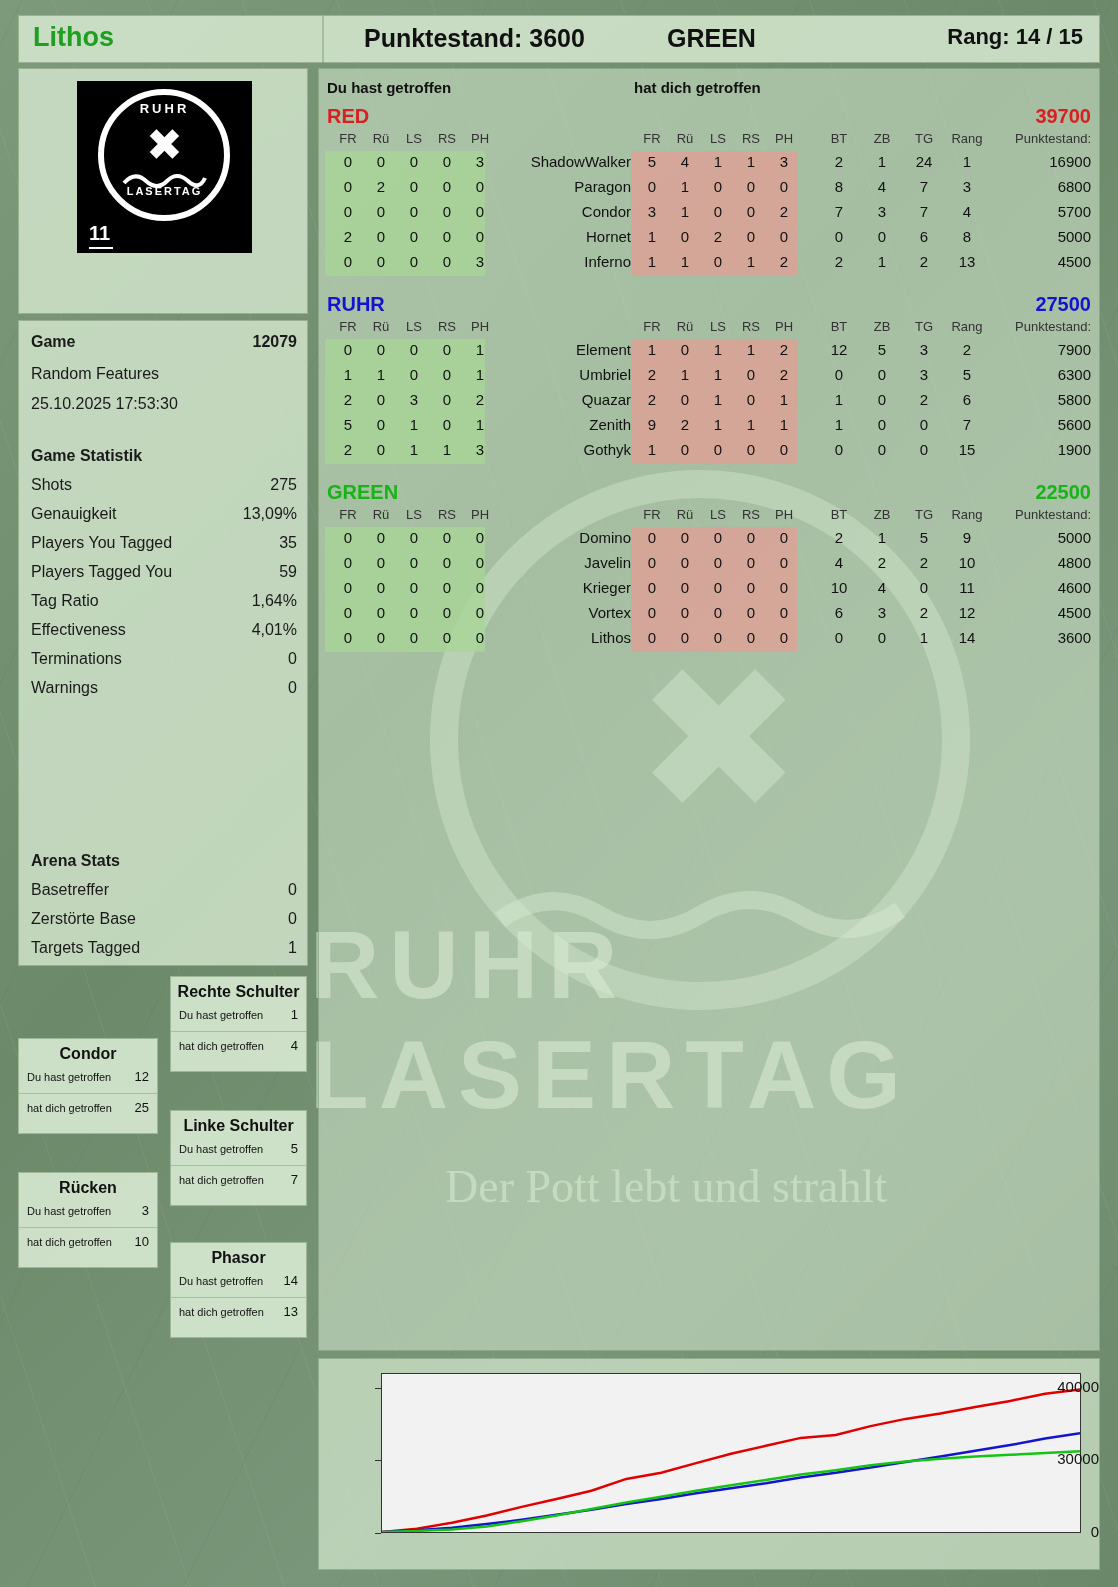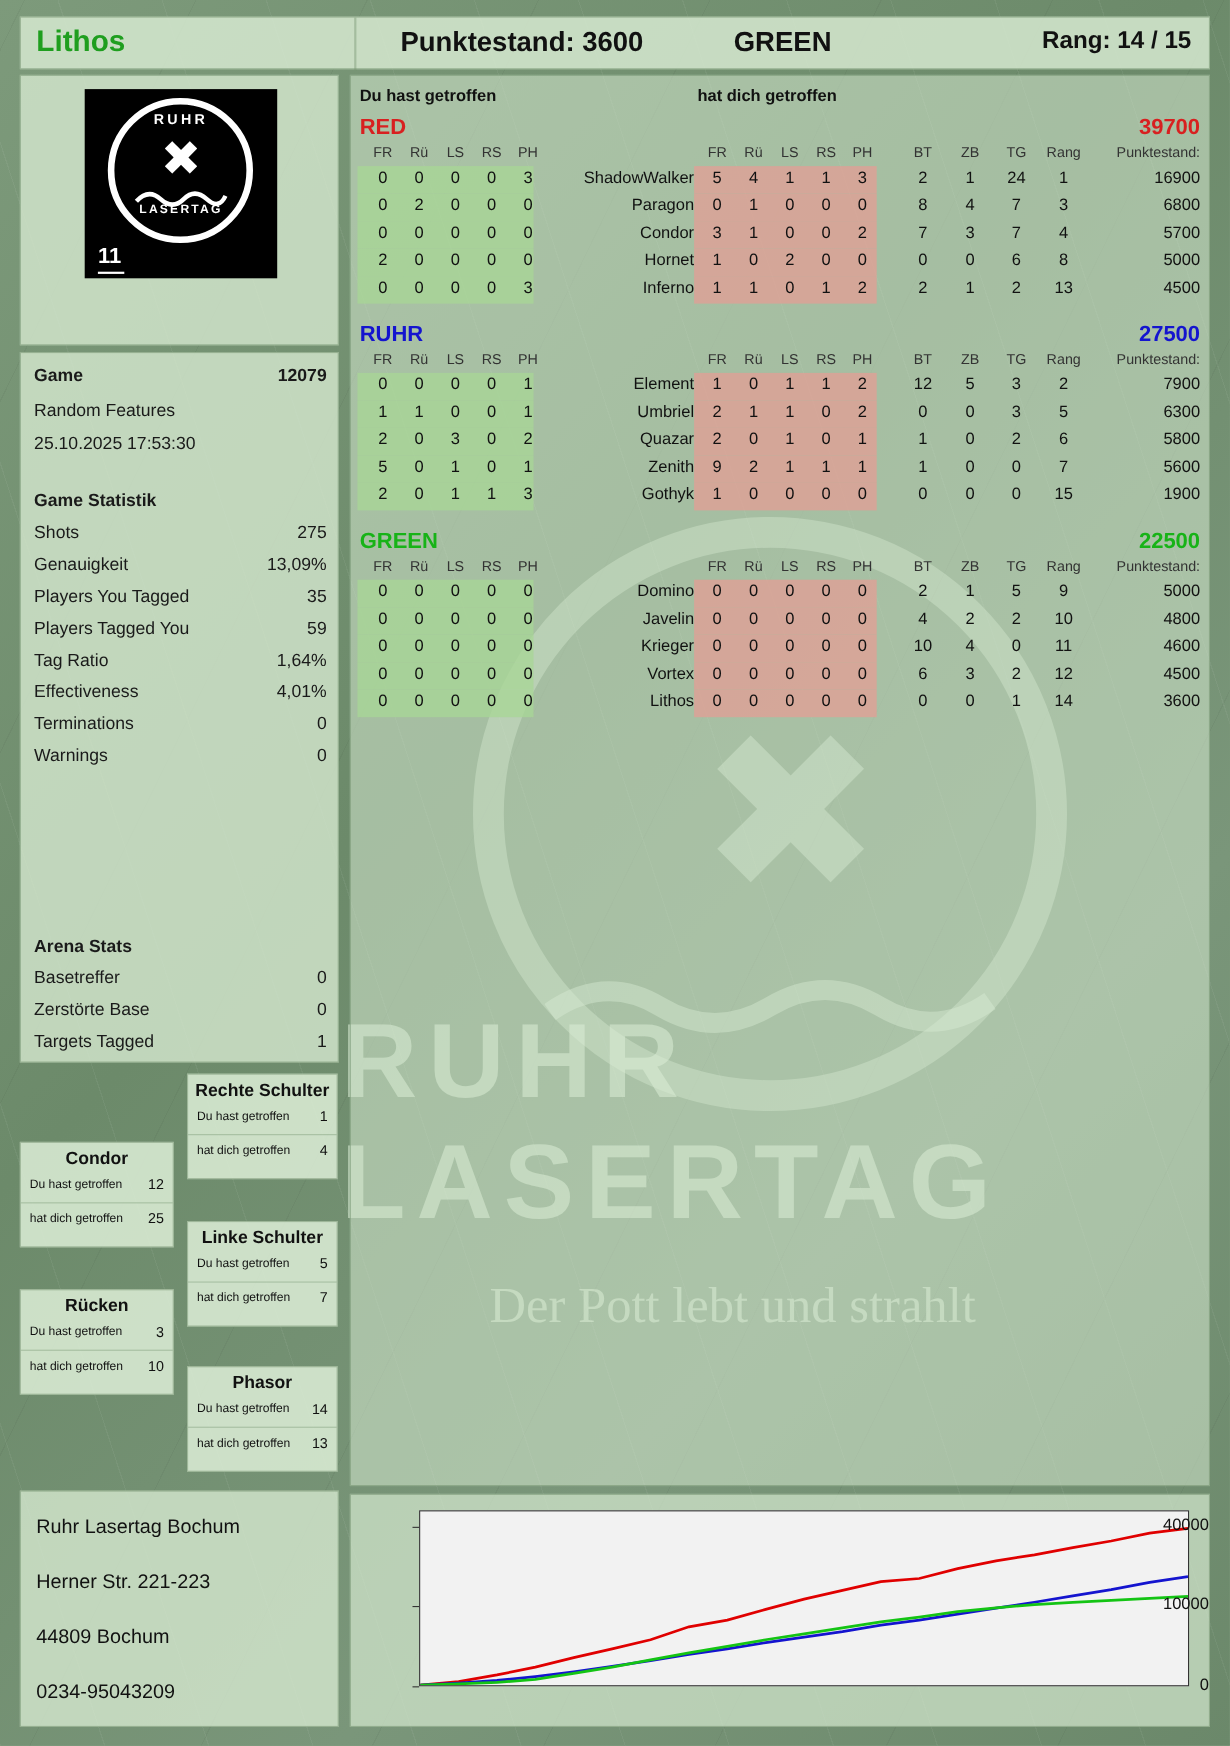--- a/index.html
+++ b/index.html
@@ -289,26 +289,20 @@
       <span class="hb-l">Du hast getroffen</span>
       <span class="hb-v">14</span>
     </div>
     <div class="hb-sep"></div>
     <div class="hb-line">
       <span class="hb-l">hat dich getroffen</span>
       <span class="hb-v">13</span>
     </div>
   </div>
 
-  <div class="panel" id="address-panel">
-    <div class="addr-line" style="top:22px;">Ruhr Lasertag Bochum</div>
-    <div class="addr-line" style="top:72px;">Herner Str. 221-223</div>
-    <div class="addr-line" style="top:122px;">44809 Bochum</div>
-    <div class="addr-line" style="top:172px;">0234-95043209</div>
-  </div>
 
   <div class="panel" id="table-panel">
     <div class="tbl-head-left">Du hast getroffen</div>
     <div class="tbl-head-right">hat dich getroffen</div>
     <div id="teams-container">
         <div class="team-block" style="top: 36px;">
           <div class="team-name" style="color: rgb(216, 32, 32);">RED</div>
           <div class="team-score" style="color: rgb(216, 32, 32);">39700</div>
           <div class="col-head" style="left: 16px; width: 26px;">FR</div>
           <div class="col-head" style="left: 49px; width: 26px;">Rü</div>
@@ -671,20 +665,20 @@
     <div class="chart-area">
       <svg id="chart-svg" width="698" height="158" viewBox="0 0 698 158" preserveAspectRatio="none">
           <path d="M0.0 158.0 L34.9 154.8 L69.8 148.7 L104.7 141.5 L139.6 132.9 L174.5 125.0 L209.4 116.7 L244.3 104.9 L279.2 98.8 L314.1 89.1 L349.0 79.7 L383.9 71.8 L418.8 63.9 L453.7 61.0 L488.6 52.1 L523.5 44.9 L558.4 39.5 L593.3 33.0 L628.2 26.9 L663.1 19.8 L698.0 15.4 " stroke="#e00000" stroke-width="2.5" fill="none"></path>
           <path d="M0.0 158.0 L34.9 156.2 L69.8 153.7 L104.7 150.1 L139.6 145.8 L174.5 140.8 L209.4 135.7 L244.3 130.0 L279.2 125.0 L314.1 119.2 L349.0 114.2 L383.9 109.2 L418.8 103.4 L453.7 98.8 L488.6 93.4 L523.5 88.0 L558.4 82.6 L593.3 76.8 L628.2 71.1 L663.1 64.6 L698.0 59.3 " stroke="#1414cf" stroke-width="2.5" fill="none"></path>
           <path d="M0.0 158.0 L34.9 156.9 L69.8 155.5 L104.7 152.6 L139.6 147.2 L174.5 141.5 L209.4 135.0 L244.3 128.6 L279.2 122.8 L314.1 116.7 L349.0 111.3 L383.9 105.9 L418.8 100.5 L453.7 96.2 L488.6 91.2 L523.5 87.6 L558.4 84.7 L593.3 82.6 L628.2 80.8 L663.1 79.0 L698.0 77.2 " stroke="#14c414" stroke-width="2.5" fill="none"></path>
         </svg>
     </div>
     <div id="chart-yaxis">
         <div class="ytick" style="top: 164px;">0</div>
         <div class="ytickmark" style="top: 174px;"></div>
-        <div class="ytick" style="top: 91.2727px;">10000</div>
+        <div class="ytick" style="top: 91.2727px;">30000</div>
         <div class="ytickmark" style="top: 101.273px;"></div>
         <div class="ytick" style="top: 18.5455px;">40000</div>
         <div class="ytickmark" style="top: 28.5455px;"></div>
       </div>
   </div>
 
 </div>
 
 </body></html>

